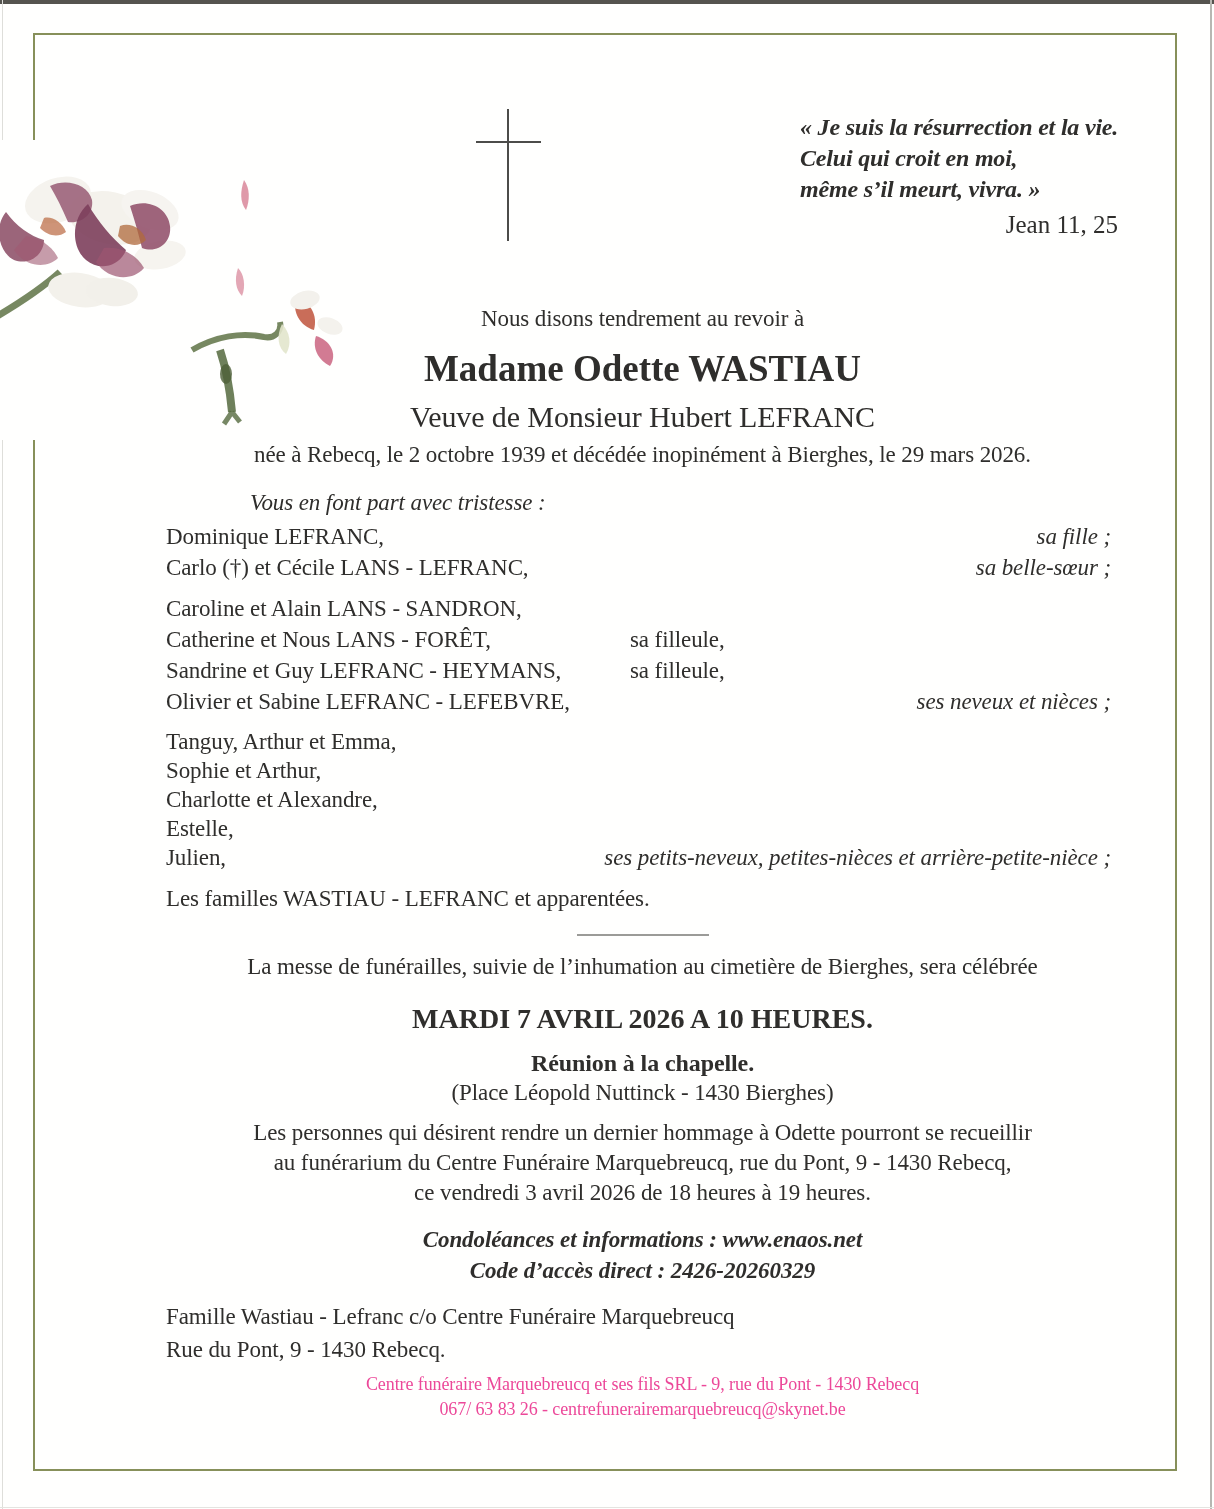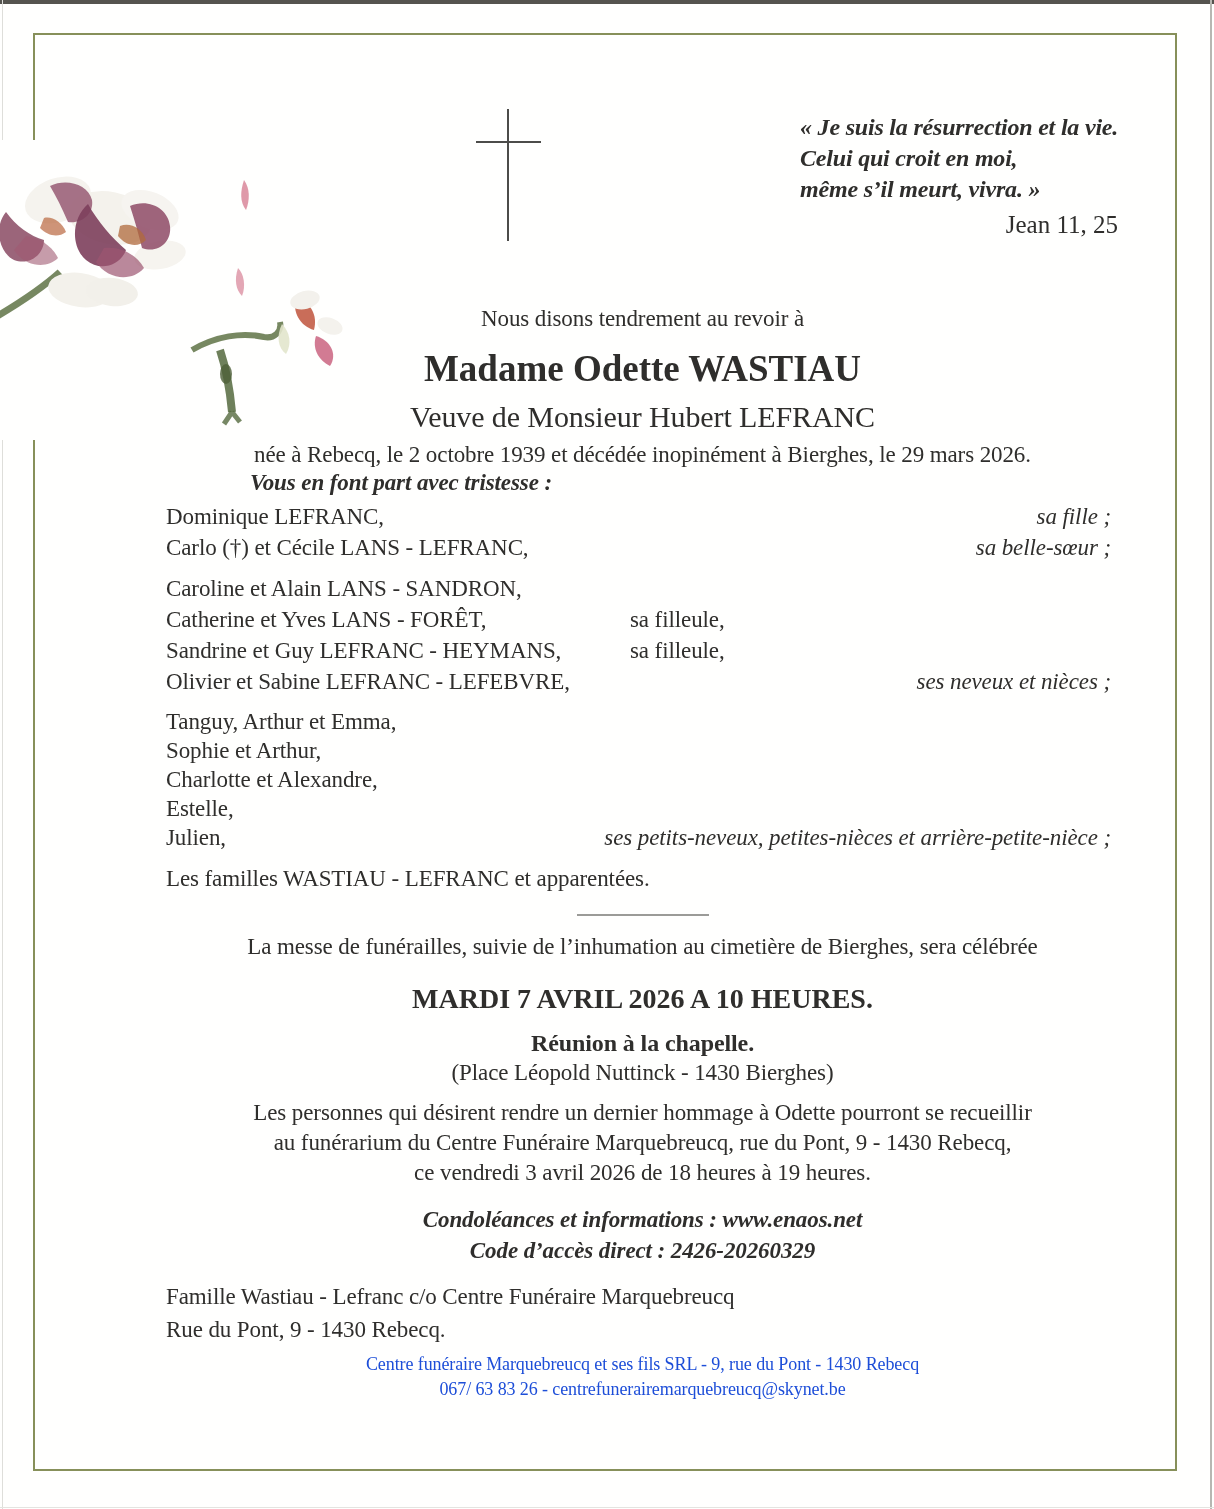--- a/index.html
+++ b/index.html
@@ -25,41 +25,41 @@
   .quote{position:absolute;left:800px;top:112px;width:322px;font-size:24px;line-height:31px;}
   .quote p{margin:0;font-style:italic;font-weight:bold;letter-spacing:-0.2px;}
   .quote .ref{font-style:normal;font-weight:normal;text-align:right;padding-right:4px;margin-top:4px;font-size:25px;}
   
   .content{position:absolute;left:166px;top:305px;width:953px;font-size:23px;letter-spacing:-0.1px;}
   .center{text-align:center;white-space:nowrap;}
   .intro{line-height:28px;}
   .deceased-name{font-size:37px;font-weight:bold;line-height:44px;margin-top:14px;letter-spacing:0;}
   .deceased-sub{font-size:30px;line-height:32px;margin-top:10px;}
   .life{line-height:28px;margin-top:8px;}
-  .lead{font-style:italic;line-height:28px;padding-left:84px;font-weight:bold;}
+  .lead{font-style:italic;line-height:28px;margin-top:20px;padding-left:84px;}
   .fam-row{position:relative;line-height:31px;white-space:nowrap;}
   .fam-row.tight{line-height:29px;}
   .mt14{margin-top:4px;}.mt8{}.mt10{margin-top:10px;}
   .fam-rel{position:absolute;}
   .fam-rel.right{right:8px;}
   .fam-rel.mid{left:464px;}
   .fam-rel.it{font-style:italic;}
   .families{line-height:30px;margin-top:12px;}
   .divider{width:132px;height:2px;background:#9b9b98;border:0;margin:20px auto 0 auto;}
   .para{line-height:30px;margin-top:16px;}
   .para p{margin:0;}
   .datetime{font-size:28px;font-weight:bold;line-height:34px;margin-top:20px;letter-spacing:0;}
   .meeting{font-weight:bold;line-height:30px;margin-top:12px;font-size:24px;}
   .meeting-place{line-height:30px;}
   .visit{margin-top:10px;}
   .condol{margin-top:16px;line-height:31px;font-style:italic;font-weight:bold;}
   .condol p{margin:0;}
   .contact{margin-top:14px;line-height:33px;}
   .contact p{margin:0;white-space:nowrap;}
-  .footer{margin-top:6px;font-size:18px;line-height:25px;color:#1d4ed8;}
+  .footer{margin-top:6px;font-size:18px;line-height:25px;color:#ec4899;}
   .footer p{margin:0;}
 </style>
 </head>
 <body>
 
 <div class="scan-top"></div>
 <div class="scan-right"></div>
 <div class="scan-left"></div>
 <div class="scan-bottom"></div>
 
@@ -129,21 +129,21 @@
       <span class="fam-rel right it">sa fille ;</span>
     </div>
     <div class="fam-row mt8">
       <span>Carlo (†) et Cécile LANS - LEFRANC,</span>
       <span class="fam-rel right it">sa belle-sœur ;</span>
     </div>
     <div class="fam-row mt10">
       <span>Caroline et Alain LANS - SANDRON,</span>
     </div>
     <div class="fam-row">
-      <span>Catherine et Yves LANS - FORÊT,</span>
+      <span>Catherine et Nous LANS - FORÊT,</span>
       <span class="fam-rel mid">sa filleule,</span>
     </div>
     <div class="fam-row">
       <span>Sandrine et Guy LEFRANC - HEYMANS,</span>
       <span class="fam-rel mid">sa filleule,</span>
     </div>
     <div class="fam-row">
       <span>Olivier et Sabine LEFRANC - LEFEBVRE,</span>
       <span class="fam-rel right it">ses neveux et nièces ;</span>
     </div>

